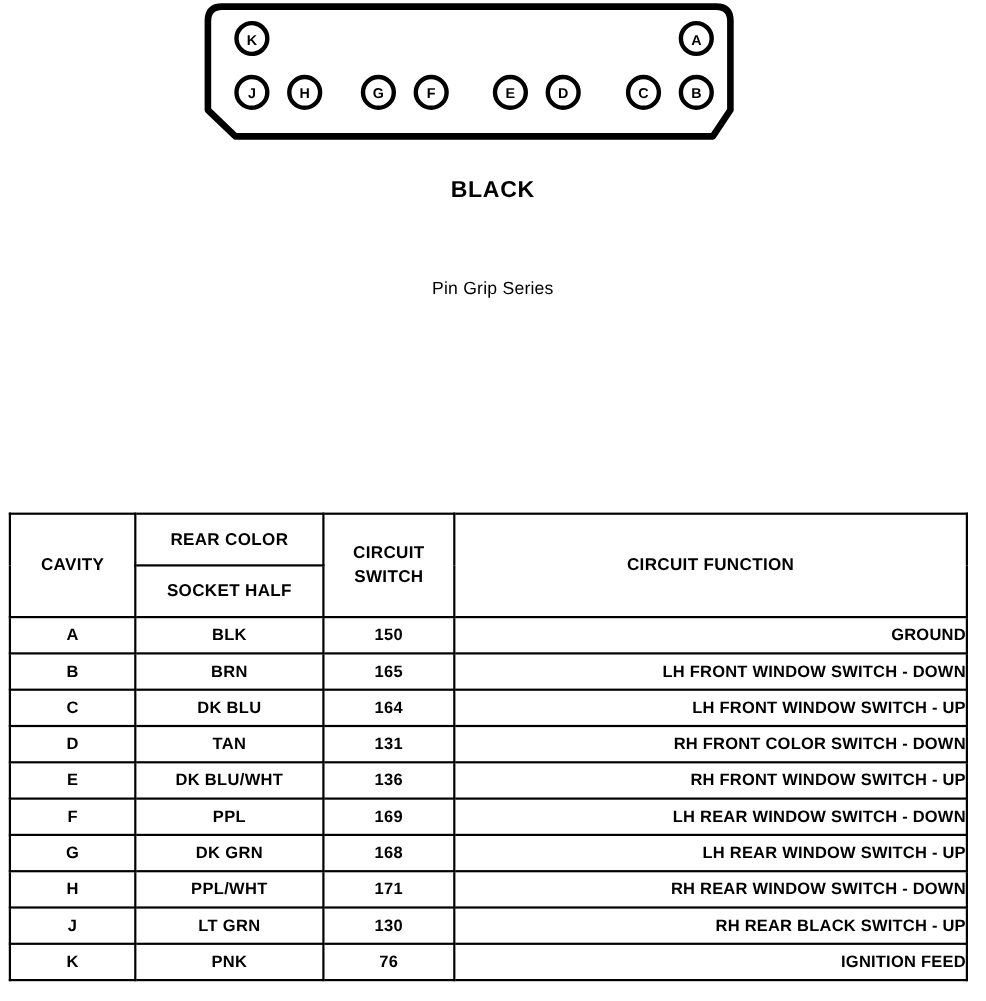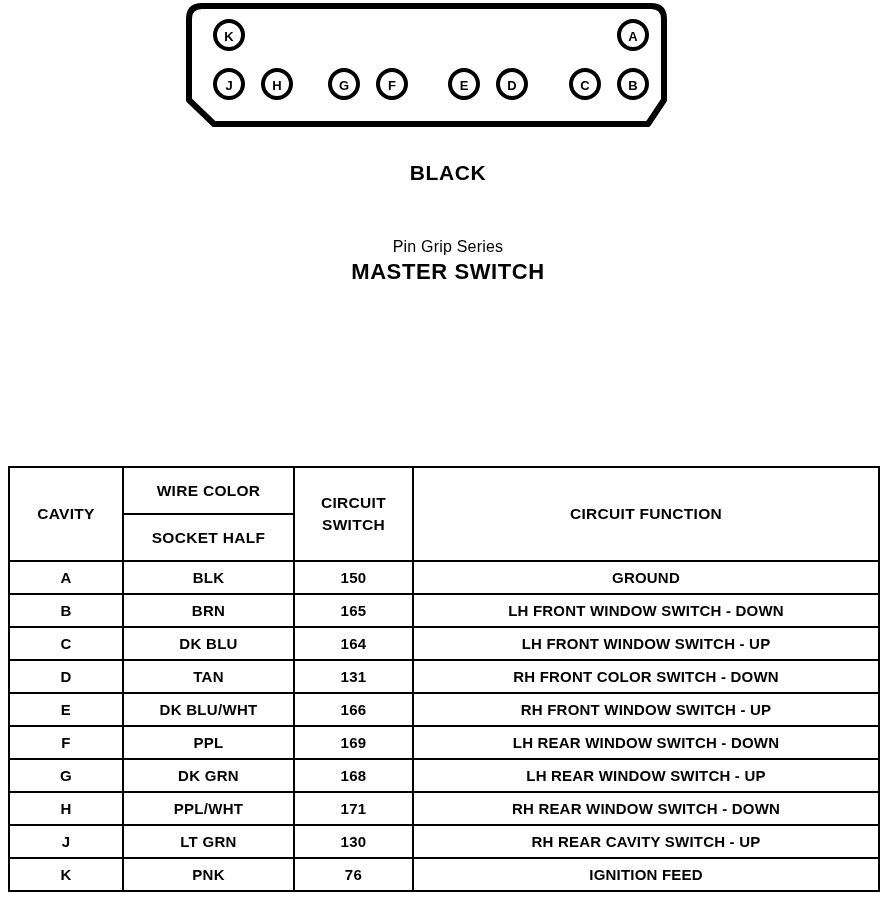--- a/index.html
+++ b/index.html
@@ -49,21 +49,21 @@
     font-size: 21px;
     font-weight: bold;
     letter-spacing: 0.6px;
     line-height: 26px;
   }
   .caption-series {
     font-size: 16px;
     font-weight: normal;
     letter-spacing: 0.2px;
     line-height: 22px;
-    margin-top: 50px;
+    margin-top: 66px;
   }
   .caption-name {
     font-size: 22px;
     font-weight: bold;
     letter-spacing: 0.6px;
     line-height: 27px;
   }
 
   
   #pinout-table-wrap {
@@ -111,21 +111,21 @@
   td.cell-cavity,
   td.cell-wire,
   td.cell-circuit {
     height: 31px;
     text-align: center;
     vertical-align: middle;
     letter-spacing: 0.3px;
   }
   td.cell-function {
     height: 31px;
-    text-align: center;
+    text-align: right;
     vertical-align: middle;
     padding-left: 8px;
     letter-spacing: 0.2px;
   }
 </style>
 </head>
 <body>
 
 <div id="connector-diagram">
   <svg width="896" height="140" viewBox="0 0 896 140" xmlns="http://www.w3.org/2000/svg">
@@ -181,35 +181,34 @@
           <circle cx="633" cy="84" r="14" fill="#ffffff" stroke="#000000" stroke-width="4"></circle>
           <text x="633" y="85" class="pin-label">B</text>
         </g>
       </g>
   </svg>
 </div>
 
 <div id="caption-block">
   <div class="caption-color">BLACK</div>
   <div class="caption-series">Pin Grip Series</div>
-  <div class="caption-name">MASTER SWITCH</div>
 </div>
 
 <div id="pinout-table-wrap">
   <table class="pinout">
     <colgroup>
       <col class="col-cavity">
       <col class="col-wire">
       <col class="col-circuit">
       <col class="col-function">
     </colgroup>
     <thead>
       <tr>
         <th class="hdr-cavity" rowspan="2">CAVITY</th>
-        <th class="hdr-wire-top">WIRE COLOR</th>
+        <th class="hdr-wire-top">REAR COLOR</th>
         <th class="hdr-circuit" rowspan="2">
           <span class="hdr-line">CIRCUIT</span>
           <span class="hdr-line">SWITCH</span>
         </th>
         <th class="hdr-function" rowspan="2">CIRCUIT FUNCTION</th>
       </tr>
       <tr>
         <th class="hdr-wire-bottom">SOCKET HALF</th>
       </tr>
     </thead>
@@ -234,21 +233,21 @@
         </tr>
         <tr>
           <td class="cell-cavity">D</td>
           <td class="cell-wire">TAN</td>
           <td class="cell-circuit">131</td>
           <td class="cell-function">RH FRONT COLOR SWITCH - DOWN</td>
         </tr>
         <tr>
           <td class="cell-cavity">E</td>
           <td class="cell-wire">DK BLU/WHT</td>
-          <td class="cell-circuit">166</td>
+          <td class="cell-circuit">136</td>
           <td class="cell-function">RH FRONT WINDOW SWITCH - UP</td>
         </tr>
         <tr>
           <td class="cell-cavity">F</td>
           <td class="cell-wire">PPL</td>
           <td class="cell-circuit">169</td>
           <td class="cell-function">LH REAR WINDOW SWITCH - DOWN</td>
         </tr>
         <tr>
           <td class="cell-cavity">G</td>
@@ -259,21 +258,21 @@
         <tr>
           <td class="cell-cavity">H</td>
           <td class="cell-wire">PPL/WHT</td>
           <td class="cell-circuit">171</td>
           <td class="cell-function">RH REAR WINDOW SWITCH - DOWN</td>
         </tr>
         <tr>
           <td class="cell-cavity">J</td>
           <td class="cell-wire">LT GRN</td>
           <td class="cell-circuit">130</td>
-          <td class="cell-function">RH REAR CAVITY SWITCH - UP</td>
+          <td class="cell-function">RH REAR BLACK SWITCH - UP</td>
         </tr>
         <tr>
           <td class="cell-cavity">K</td>
           <td class="cell-wire">PNK</td>
           <td class="cell-circuit">76</td>
           <td class="cell-function">IGNITION FEED</td>
         </tr>
       </tbody>
   </table>
 </div>

